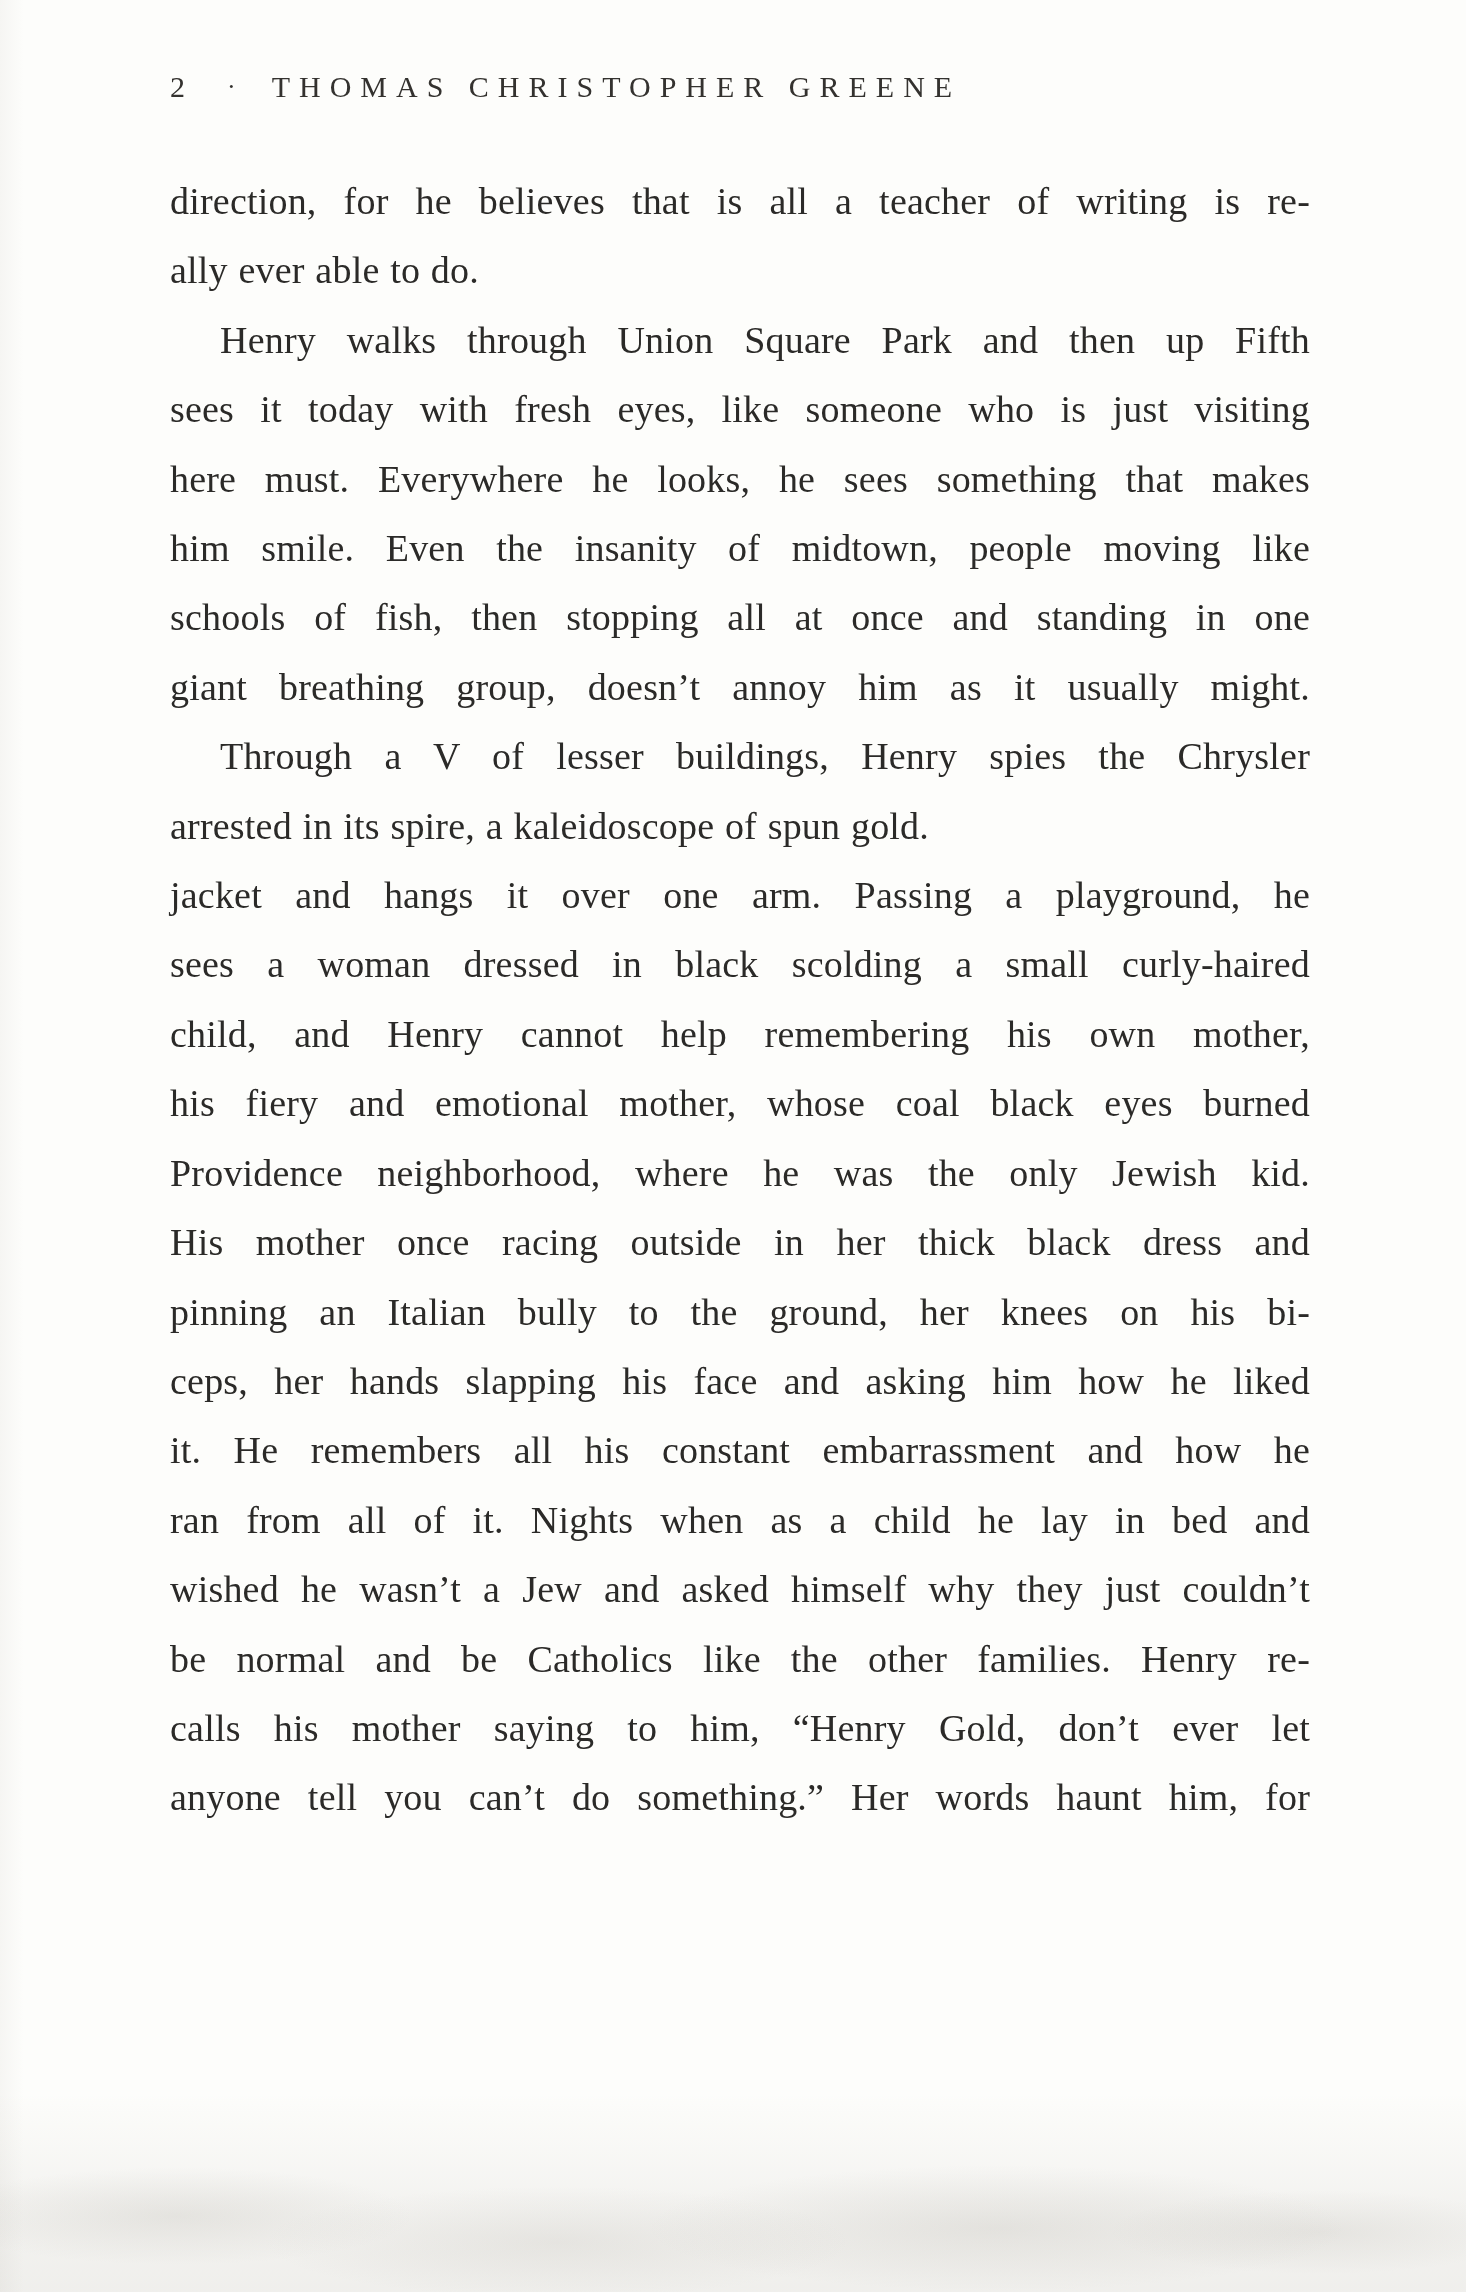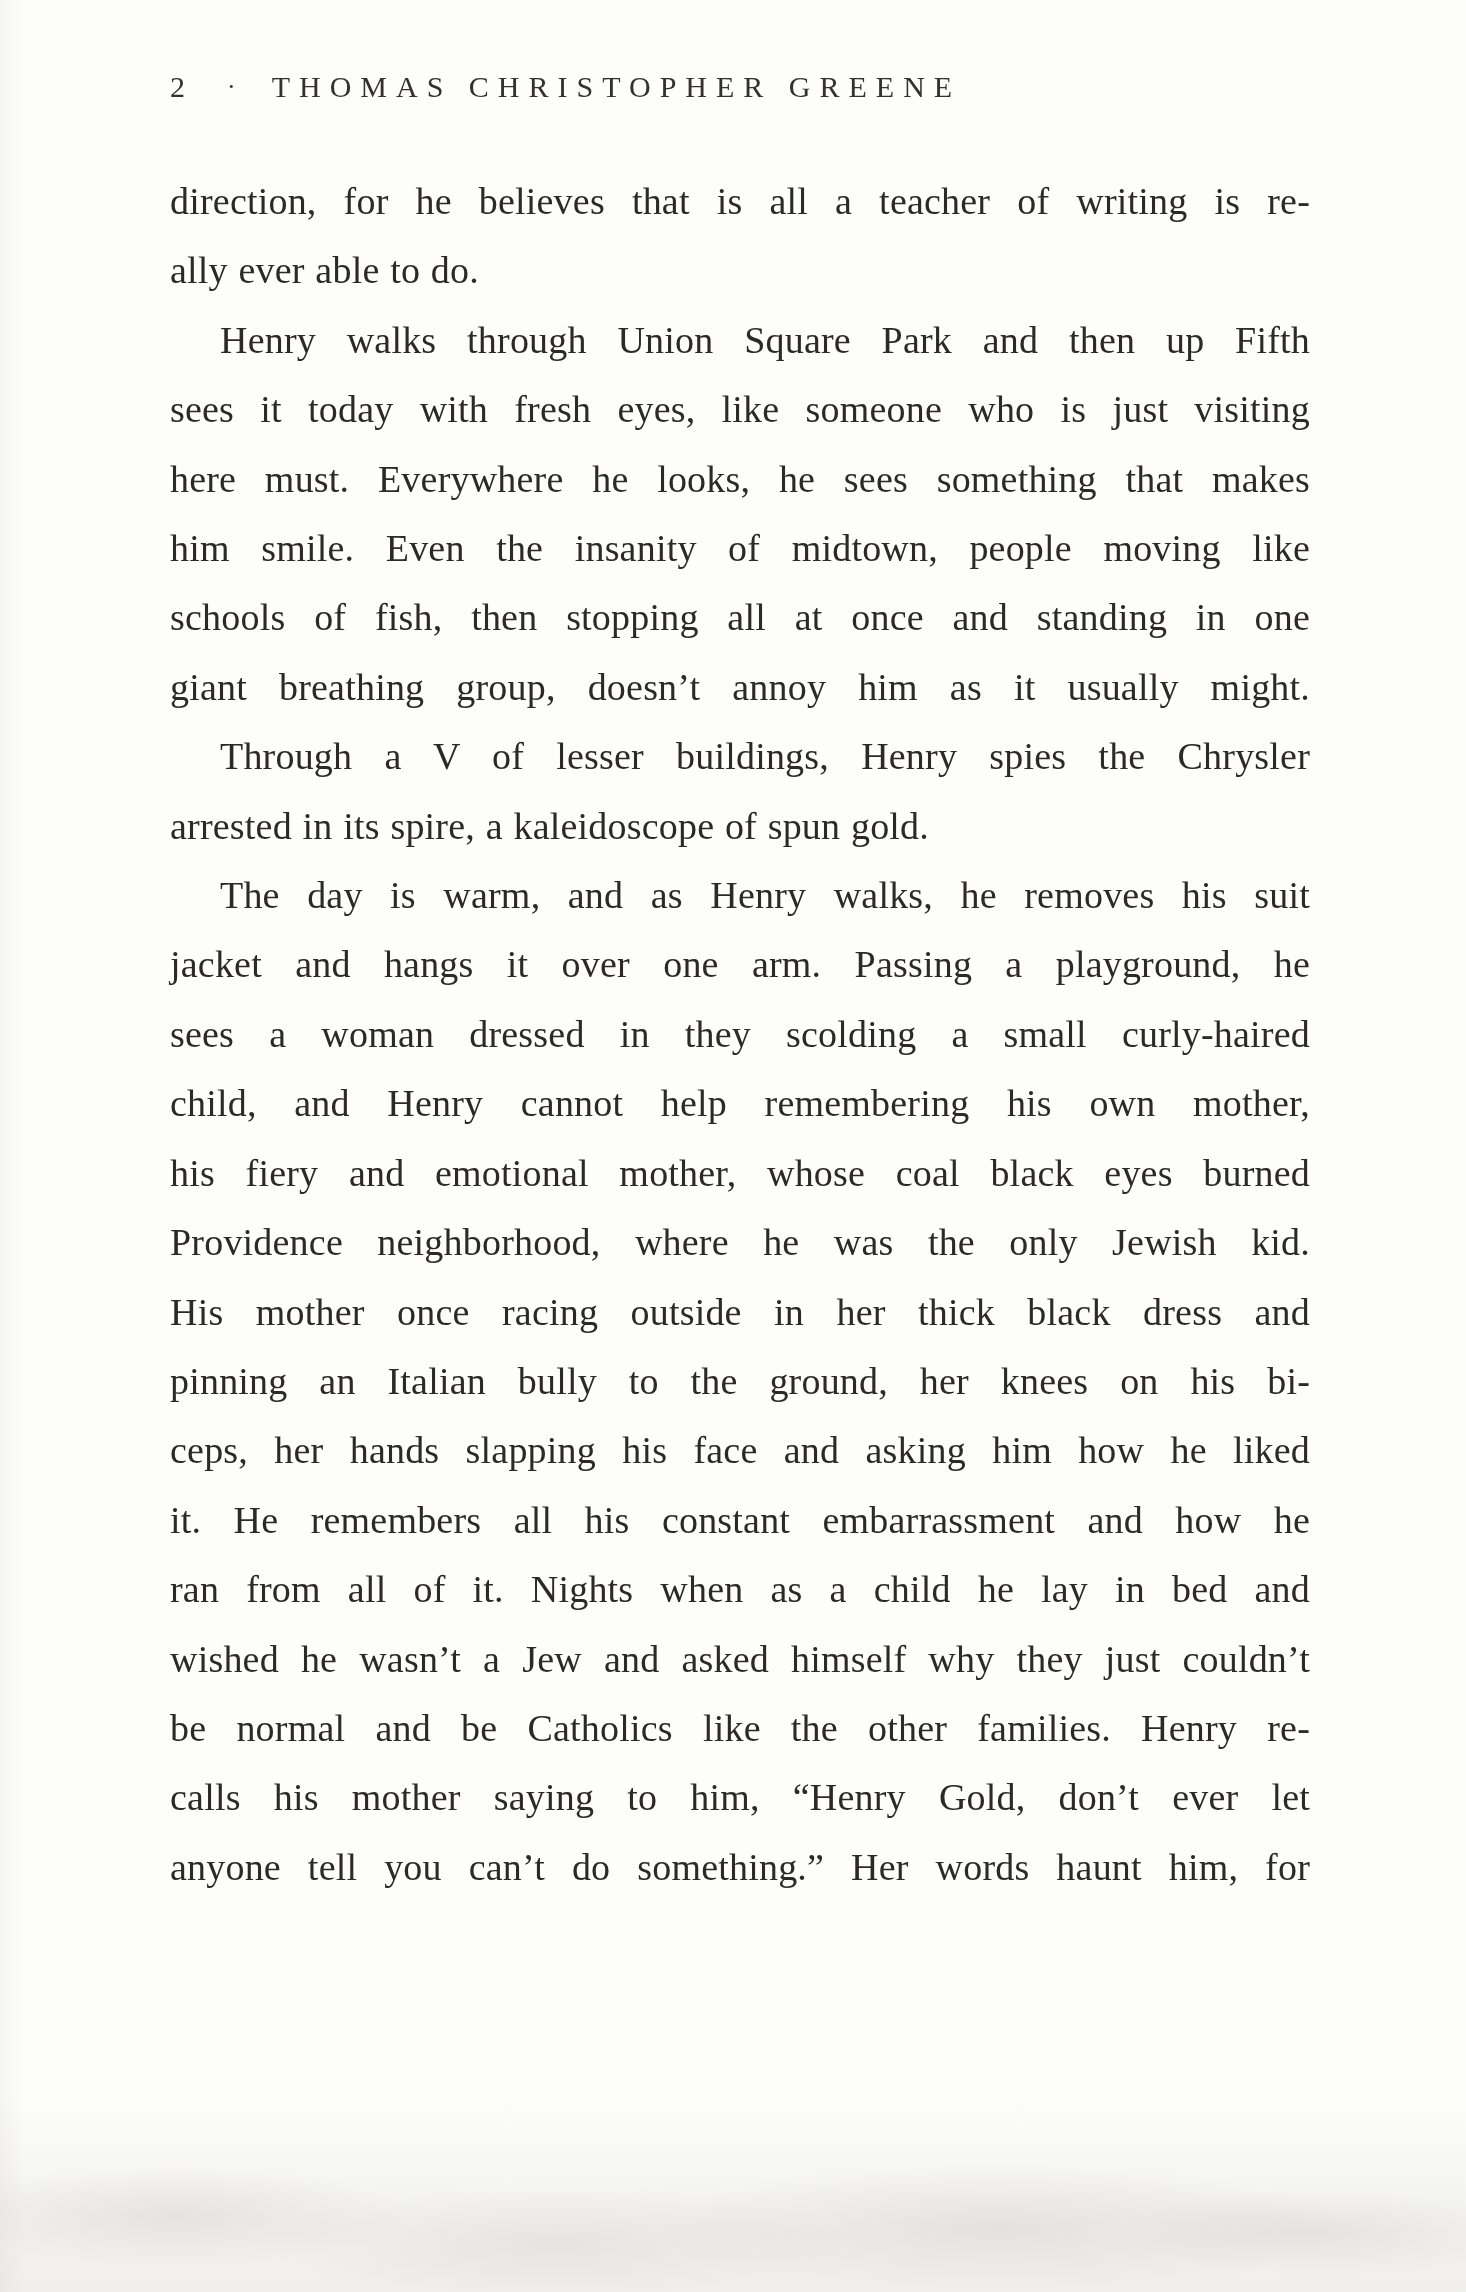--- a/index.html
+++ b/index.html
@@ -99,23 +99,22 @@
     <div class="line">direction, for he believes that is all a teacher of writing is re-</div>
     <div class="line last">ally ever able to do.</div>
     <div class="line indent">Henry walks through Union Square Park and then up Fifth</div>
     <div class="line">sees it today with fresh eyes, like someone who is just visiting</div>
     <div class="line">here must. Everywhere he looks, he sees something that makes</div>
     <div class="line">him smile. Even the insanity of midtown, people moving like</div>
     <div class="line">schools of fish, then stopping all at once and standing in one</div>
     <div class="line">giant breathing group, doesn’t annoy him as it usually might.</div>
     <div class="line indent">Through a V of lesser buildings, Henry spies the Chrysler</div>
     <div class="line last">arrested in its spire, a kaleidoscope of spun gold.</div>
-    <div class="line indent">The day is warm, and as Henry walks, he removes his suit</div>
     <div class="line">jacket and hangs it over one arm. Passing a playground, he</div>
-    <div class="line">sees a woman dressed in they scolding a small curly-haired</div>
+    <div class="line">sees a woman dressed in black scolding a small curly-haired</div>
     <div class="line">child, and Henry cannot help remembering his own mother,</div>
     <div class="line">his fiery and emotional mother, whose coal black eyes burned</div>
     <div class="line">Providence neighborhood, where he was the only Jewish kid.</div>
     <div class="line">His mother once racing outside in her thick black dress and</div>
     <div class="line">pinning an Italian bully to the ground, her knees on his bi-</div>
     <div class="line">ceps, her hands slapping his face and asking him how he liked</div>
     <div class="line">it. He remembers all his constant embarrassment and how he</div>
     <div class="line">ran from all of it. Nights when as a child he lay in bed and</div>
     <div class="line">wished he wasn’t a Jew and asked himself why they just couldn’t</div>
     <div class="line">be normal and be Catholics like the other families. Henry re-</div>

